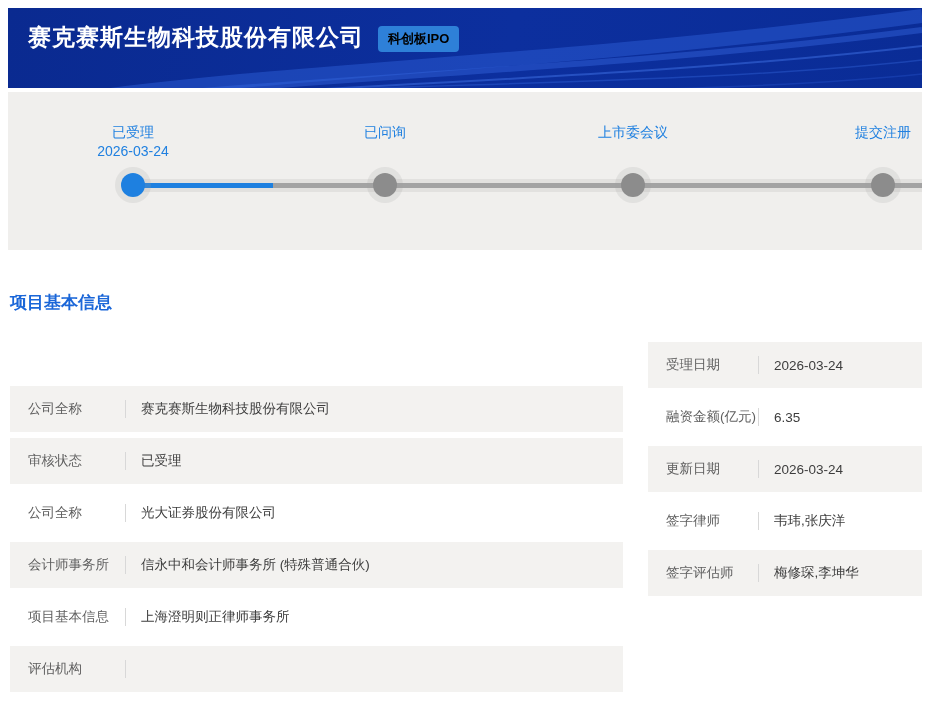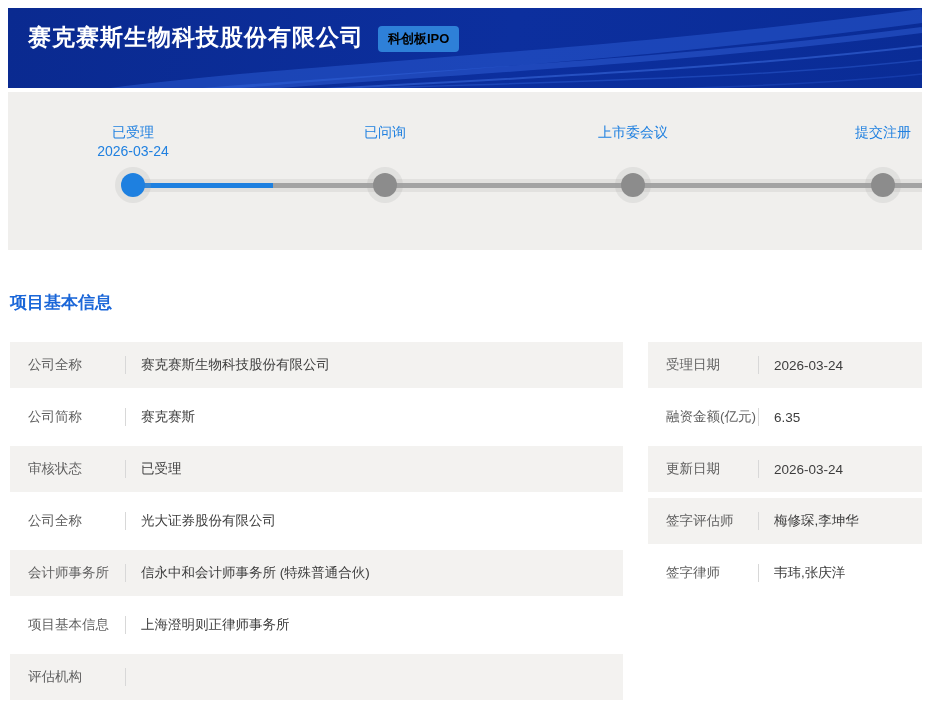--- a/index.html
+++ b/index.html
@@ -78,21 +78,21 @@
     position: absolute; left: 10px; top: 291px;
     font-size: 17px; font-weight: bold; color: #1a66d8;
   }
 
   
   .info-grid {
     position: absolute; left: 10px; top: 342px;
     display: flex; gap: 25px;
   }
   .col { display: flex; flex-direction: column; }
-  .col.left  { width: 613px; }
+  .col.left  { width: 613px; margin-top: 44px; }
   .col.right { width: 274px; }
   .info-row {
     height: 46px; margin-bottom: 6px;
     display: flex; align-items: center;
     padding-left: 18px;
     background: transparent;
     font-size: 13.5px;
   }
   .info-row.striped { background: #f3f2f0; }
   .info-label { flex: 0 0 97px; color: #5f5f5f; }
@@ -163,25 +163,20 @@
   <div class="section-title">项目基本信息</div>
 
   <div class="info-grid">
     <div class="col left" id="col-left">
   <div class="info-row striped">
     <span class="info-label">公司全称</span>
     <span class="info-sep"></span>
     <span class="info-value">赛克赛斯生物科技股份有限公司</span>
   </div>
 
-  <div class="info-row">
-    <span class="info-label">公司简称</span>
-    <span class="info-sep"></span>
-    <span class="info-value">赛克赛斯</span>
-  </div>
 
   <div class="info-row striped">
     <span class="info-label">审核状态</span>
     <span class="info-sep"></span>
     <span class="info-value">已受理</span>
   </div>
 
   <div class="info-row">
     <span class="info-label">公司全称</span>
     <span class="info-sep"></span>
@@ -219,27 +214,27 @@
   </div>
 
   <div class="info-row striped">
     <span class="info-label">更新日期</span>
     <span class="info-sep"></span>
     <span class="info-value">2026-03-24</span>
   </div>
 
 
 
+  <div class="info-row">
+    <span class="info-label">签字律师</span>
+    <span class="info-sep"></span>
+    <span class="info-value">韦玮,张庆洋</span>
+  </div>
+
   <div class="info-row striped">
     <span class="info-label">签字评估师</span>
     <span class="info-sep"></span>
     <span class="info-value">梅修琛,李坤华</span>
   </div>
-
-  <div class="info-row">
-    <span class="info-label">签字律师</span>
-    <span class="info-sep"></span>
-    <span class="info-value">韦玮,张庆洋</span>
-  </div>
 </div>
   </div>
 
 </div>
 
 </body></html>

